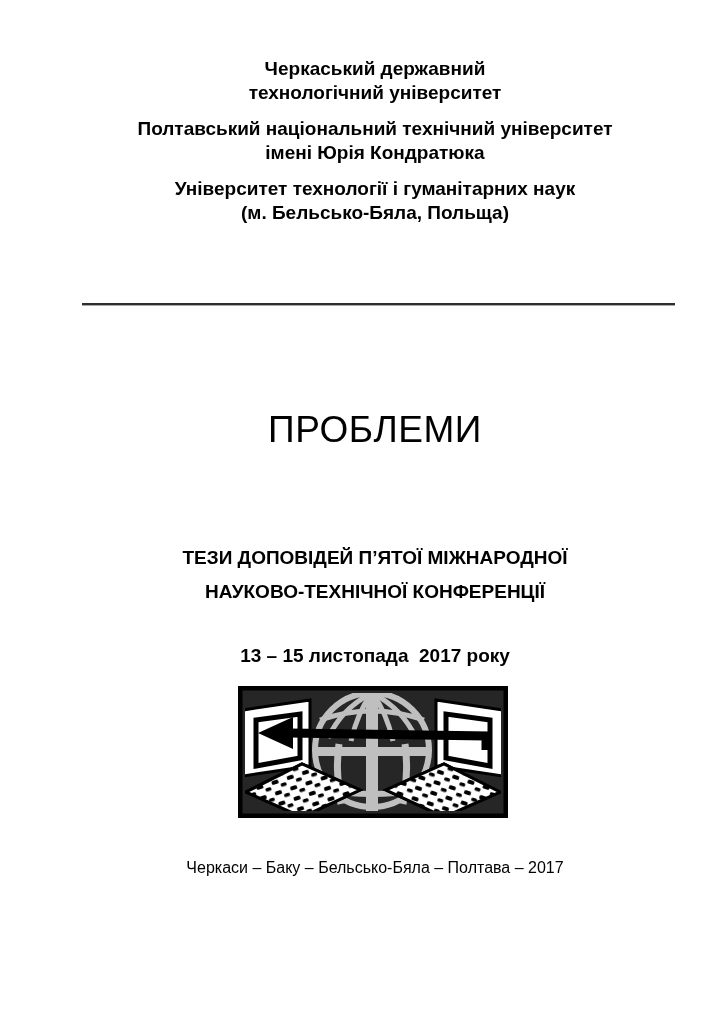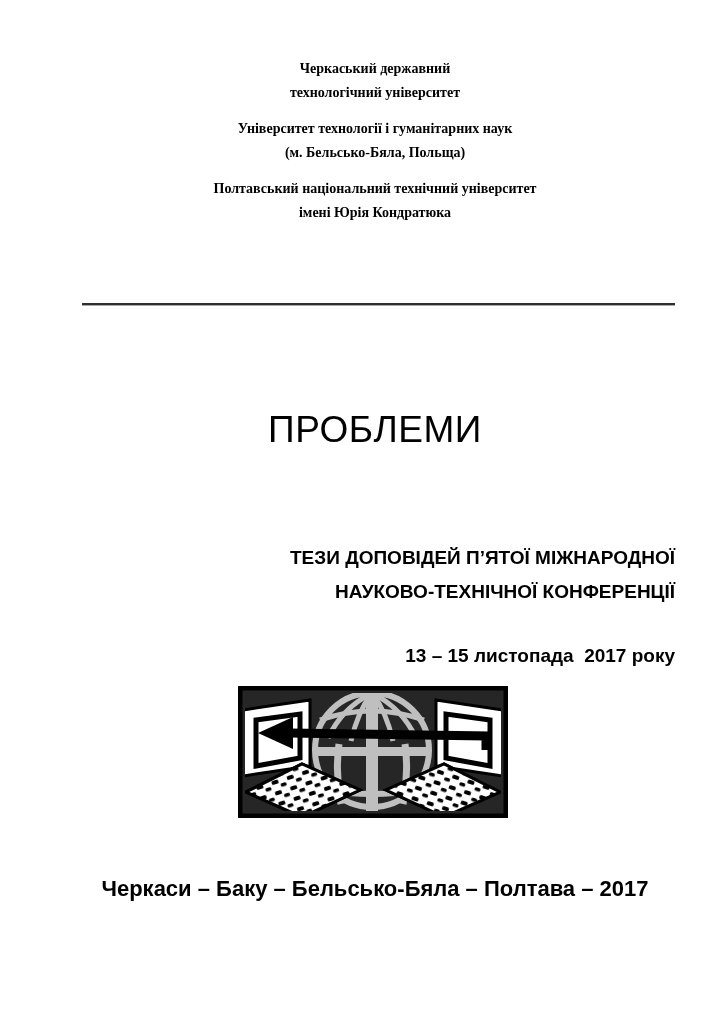--- a/index.html
+++ b/index.html
@@ -8,60 +8,60 @@
     background: #ffffff;
     font-family: "Liberation Sans", sans-serif;
     color: #000000;
     overflow: hidden;
   }
   .page { position: relative; width: 723px; height: 1024px; background: #ffffff; }
 
   .content { position: absolute; left: 75px; width: 600px; text-align: center; }
 
   .institutions { top: 57px; }
-  .inst-group { margin-bottom: 13px; font-size: 14px; font-weight: bold; line-height: 23.5px; font-family: Liberation Serif, serif; }
+  .inst-group { margin-bottom: 13px; font-size: 19px; font-weight: bold; line-height: 23.5px; }
 
   .rule {
     position: absolute; top: 303px; left: 82px; width: 593px; height: 2px;
     background: #2e2e2e; border-bottom: 1px solid #a9a9a9;
   }
 
   .title { top: 407px; font-size: 37px; font-weight: normal; line-height: 46px; letter-spacing: 0.5px; }
 
-  .subtitle { top: 541px; font-size: 19px; font-weight: bold; line-height: 33.5px; text-align: right; }
+  .subtitle { top: 541px; font-size: 19px; font-weight: bold; line-height: 33.5px; }
   .date-line { white-space: pre; margin-top: 31px; }
 
   .logo-wrap { position: absolute; top: 686px; left: 238px; width: 270px; height: 132px; }
   .logo-wrap svg { display: block; }
   .globe-line { stroke: #bfbfbf; fill: none; }
   .globe-fill { fill: #bfbfbf; }
   .device { fill: #ffffff; stroke: #000000; }
   .arrow { stroke: #000000; fill: none; }
 
-  .footer { top: 877px; font-size: 22px; line-height: 23px; font-weight: bold; }
+  .footer { top: 856px; font-size: 16px; line-height: 23px; font-weight: normal; }
 </style>
 </head>
 <body>
 
 <div class="page">
 
   <div class="content institutions">
     <div class="inst-group">
       <div>Черкаський державний</div>
       <div>технологічний університет</div>
     </div>
     <div class="inst-group">
     </div>
     <div class="inst-group">
+      <div>Полтавський національний технічний університет</div>
+      <div>імені Юрія Кондратюка</div>
+    </div>
+    <div class="inst-group">
       <div>Університет технології і гуманітарних наук</div>
       <div>(м. Бельсько-Бяла, Польща)</div>
-    </div>
-    <div class="inst-group">
-      <div>Полтавський національний технічний університет</div>
-      <div>імені Юрія Кондратюка</div>
     </div>
   </div>
 
   <div class="rule"></div>
 
   <div class="content title">
     <div>ПРОБЛЕМИ</div>
   </div>
 
   <div class="content subtitle">

